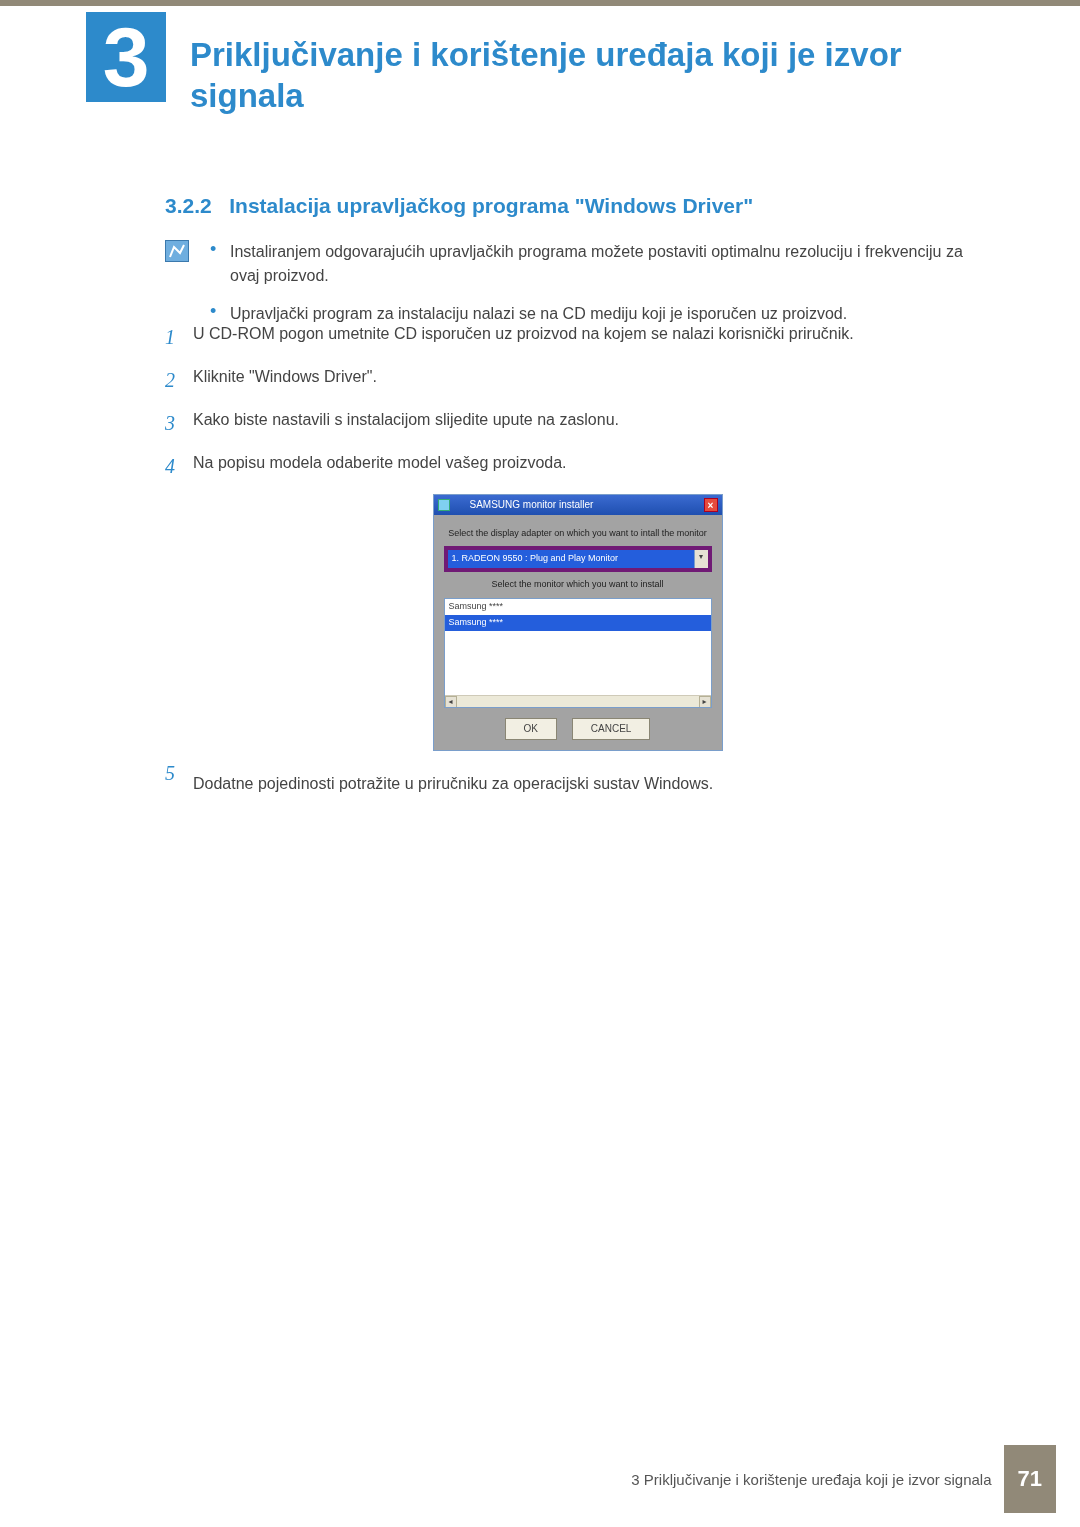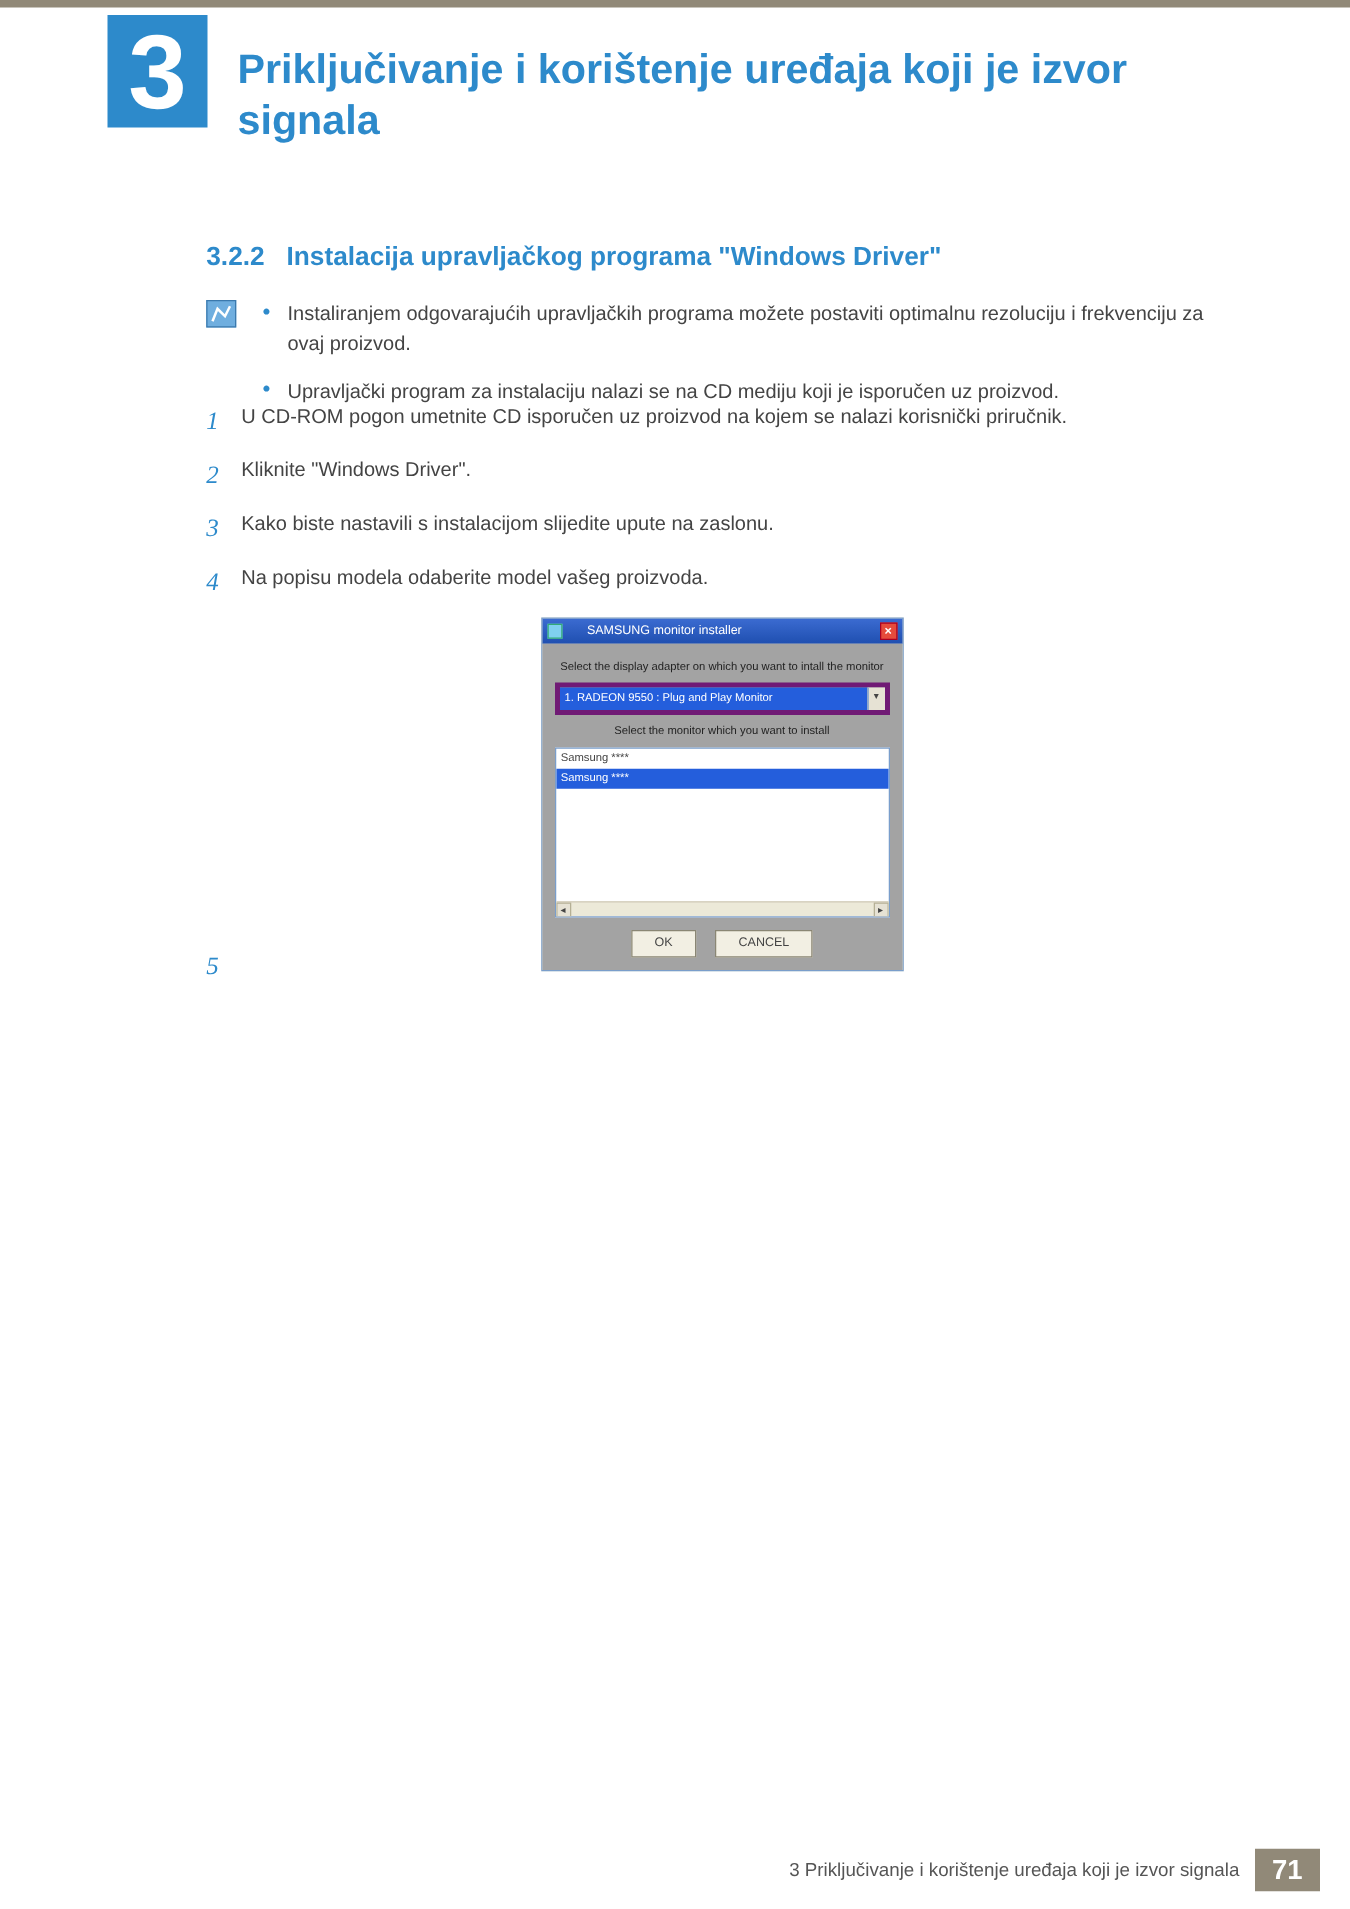--- a/index.html
+++ b/index.html
@@ -105,21 +105,21 @@
     width:12px; height:12px; background:#7fd0f0; border:1px solid #3a7; display:inline-block;
   }
   .close-btn { width:14px; height:14px; background:#e64b3c; color:#fff; text-align:center; font-weight:bold; font-size:10px; line-height:14px; border:1px solid #a02; }
   .installer-body { padding:6px 10px 10px 10px; background:#a3a3a3; }
   .lbl { text-align:center; font-size:9px; color:#222; margin:6px 0; }
   .dropdown {
     display:flex; border:4px solid #701a75;
   }
   .dropdown-sel { flex:1; background:#245edc; color:#fff; padding:2px 4px; font-size:9px; }
   .dropdown-arrow { width:14px; background:#e6e2d4; border-left:1px solid #7a9ecb; text-align:center; font-size:8px; line-height:14px; }
-  .listbox { border:1px solid #7a9ecb; background:#fff; height:136px; margin-top:4px; overflow:hidden; position:relative; }
+  .listbox { border:1px solid #7a9ecb; background:#fff; height:110px; margin-top:4px; overflow:hidden; position:relative; }
   .listbox .li { padding:1px 4px; font-size:9px; }
   .listbox .li.sel { background:#245edc; color:#fff; }
   .hscroll { position:absolute; bottom:0; left:0; right:0; height:12px; background:#ece9d8; border-top:1px solid #cfcab8; display:flex; justify-content:space-between; }
   .hscroll span { width:12px; height:12px; background:#e6e2d4; border:1px solid #b5b095; text-align:center; font-size:8px; line-height:10px; }
   .btnrow { text-align:center; margin-top:10px; }
   .winbtn { display:inline-block; padding:2px 18px; font-size:10px; background:#f2efe3; border:1px solid #8a8674; margin:0 6px; }
   .step5 {
     position:absolute;
     top: 758px;
     left: 165px;
@@ -134,21 +134,21 @@
     bottom:14px;
     right:24px;
     display:flex;
     align-items:center;
     gap:12px;
   }
   .footer-text { font-size:15px; color:#555; }
   .footer-badge {
     background:#918978;
     color:#fff;
-    padding:4px 14px;
+    padding:21px 14px;
     font-size:22px;
     font-weight:bold;
   }
 </style>
 </head>
 <body>
 
 <div class="top-bar"></div>
 
 <div class="chapter-number">3</div>
@@ -223,20 +223,21 @@
         <span class="winbtn">CANCEL</span>
       </div>
     </div>
   </div>
 </div>
 
 <div class="step5">
   <div class="nrow">
     <div class="nnum">5</div>
     <div class="ntxt">
+      <div style="margin-top:14px">Dodatne pojedinosti potražite u priručniku za operacijski sustav Windows.</div>
     </div>
   </div>
 </div>
 
 <div class="footer">
   <span class="footer-text">3 Priključivanje i korištenje uređaja koji je izvor signala</span>
   <span class="footer-badge">71</span>
 </div>
 
 </body></html>

